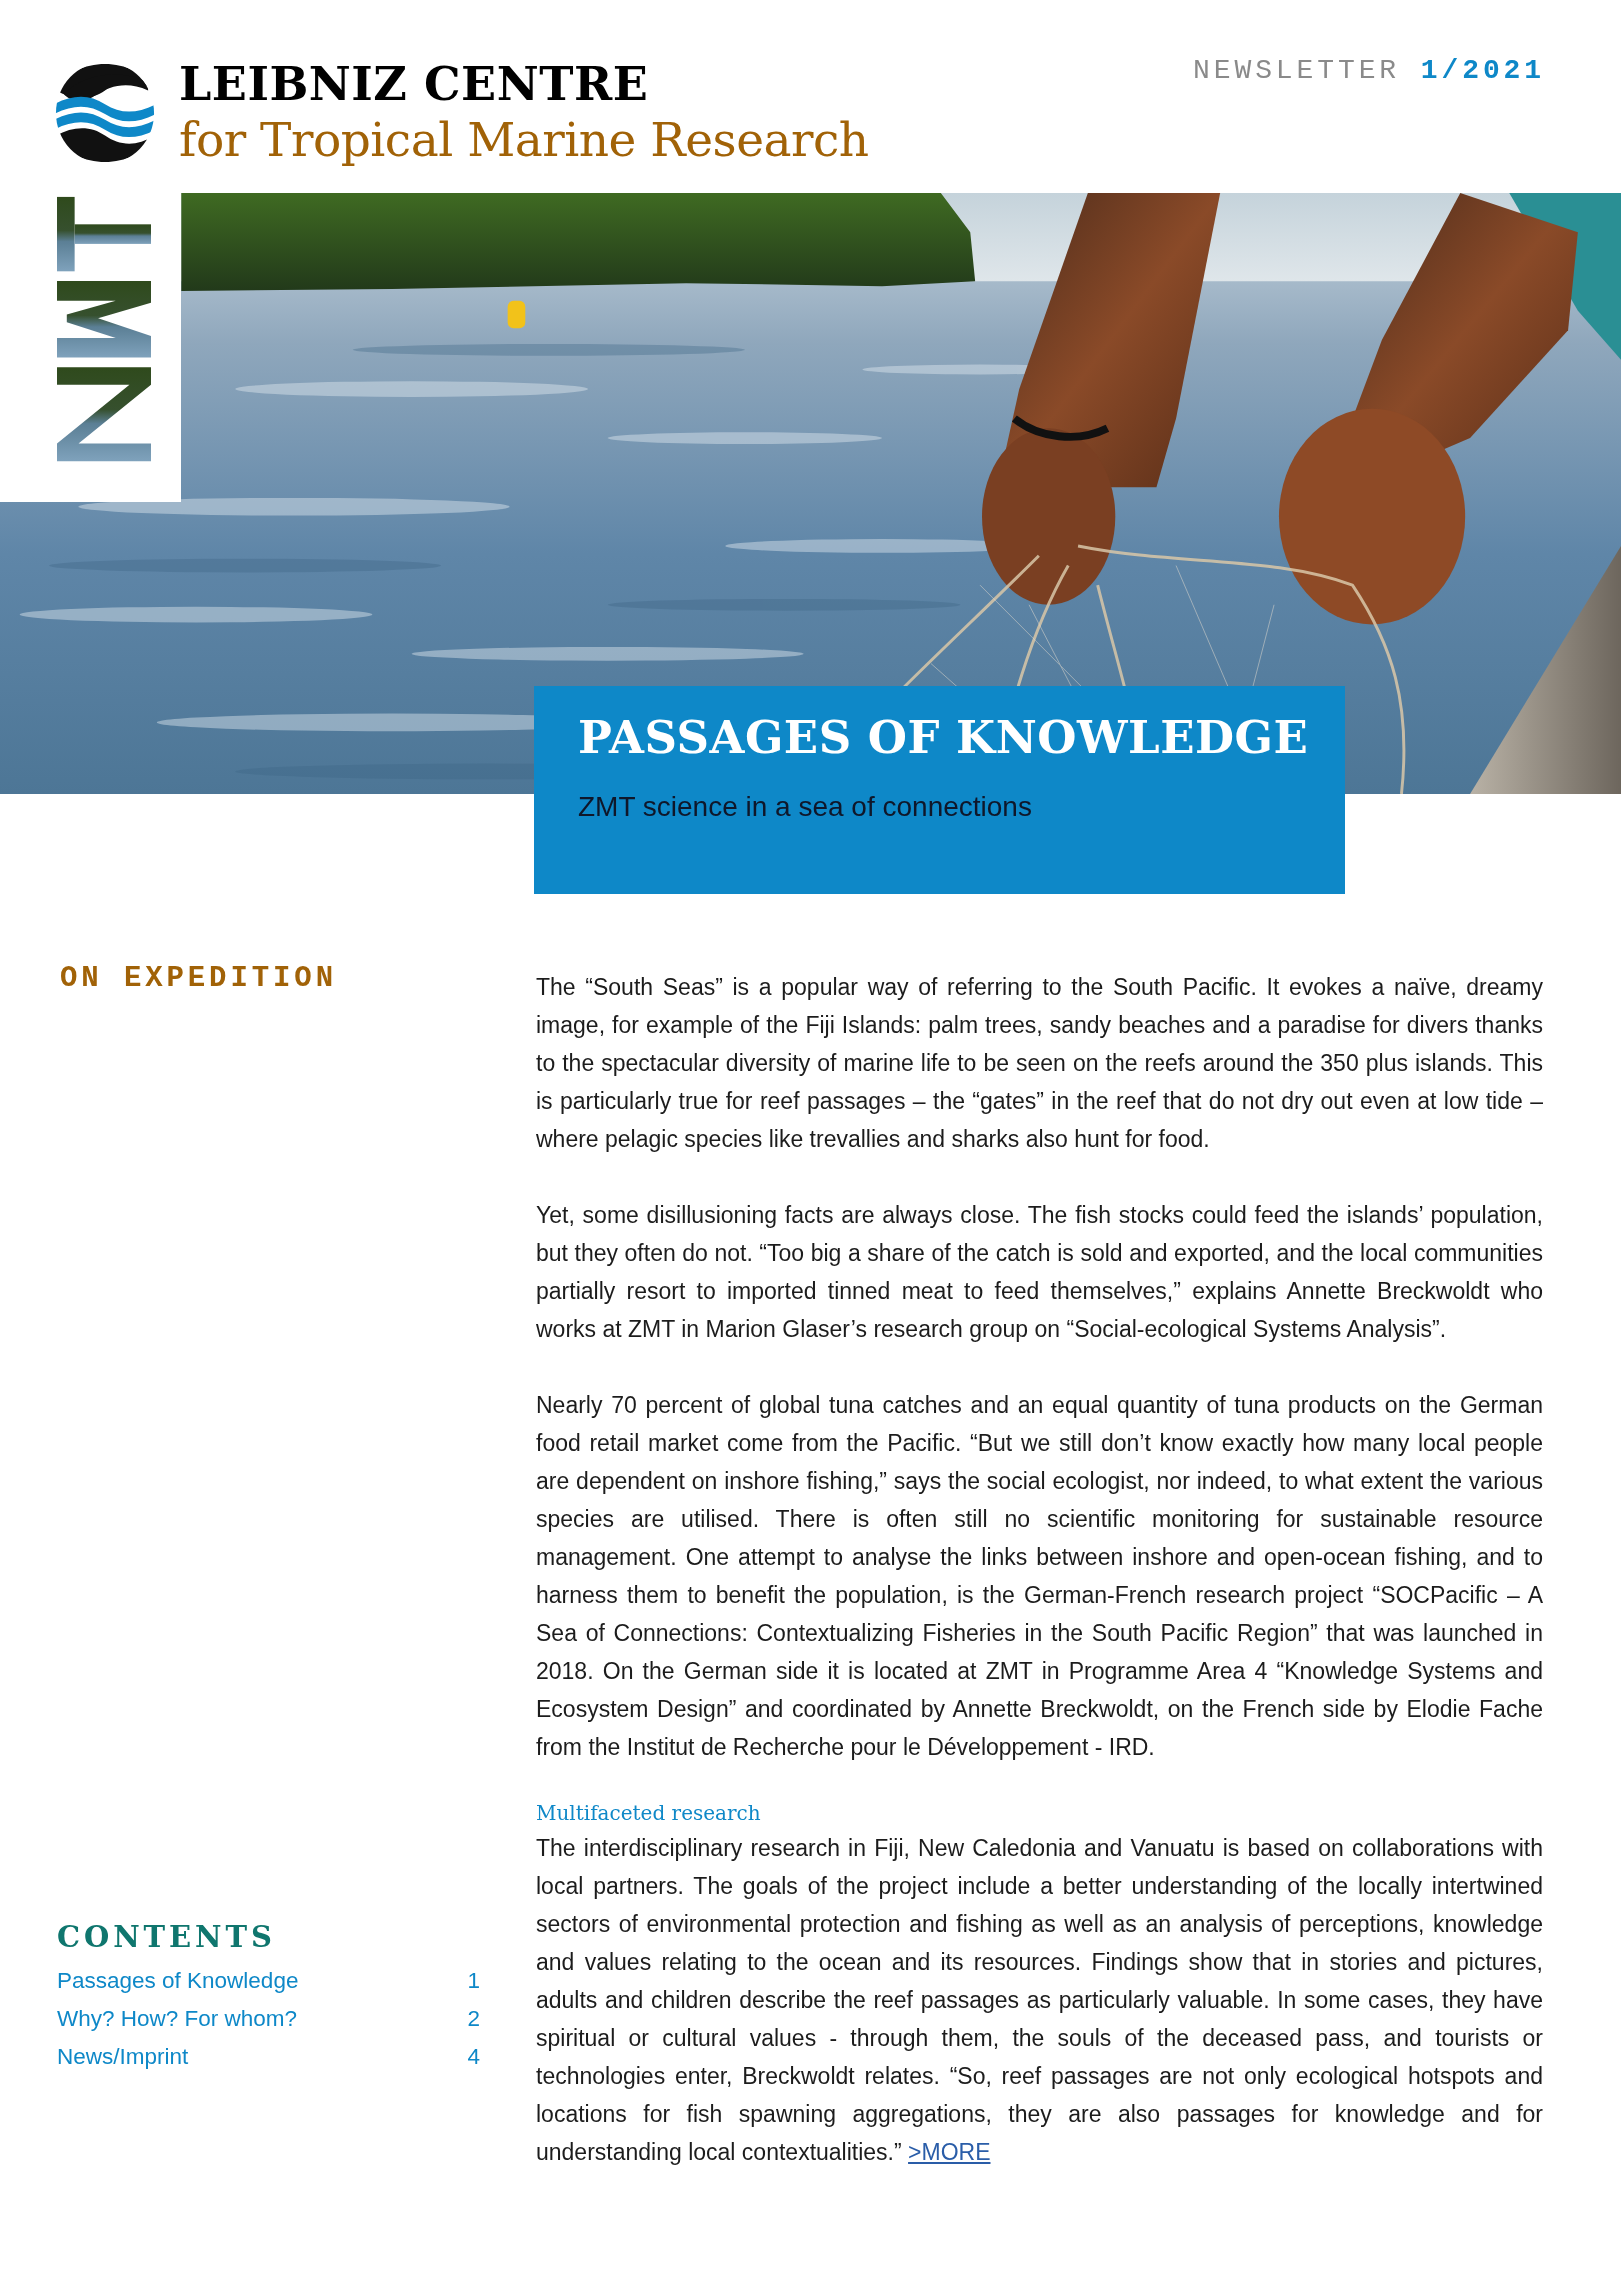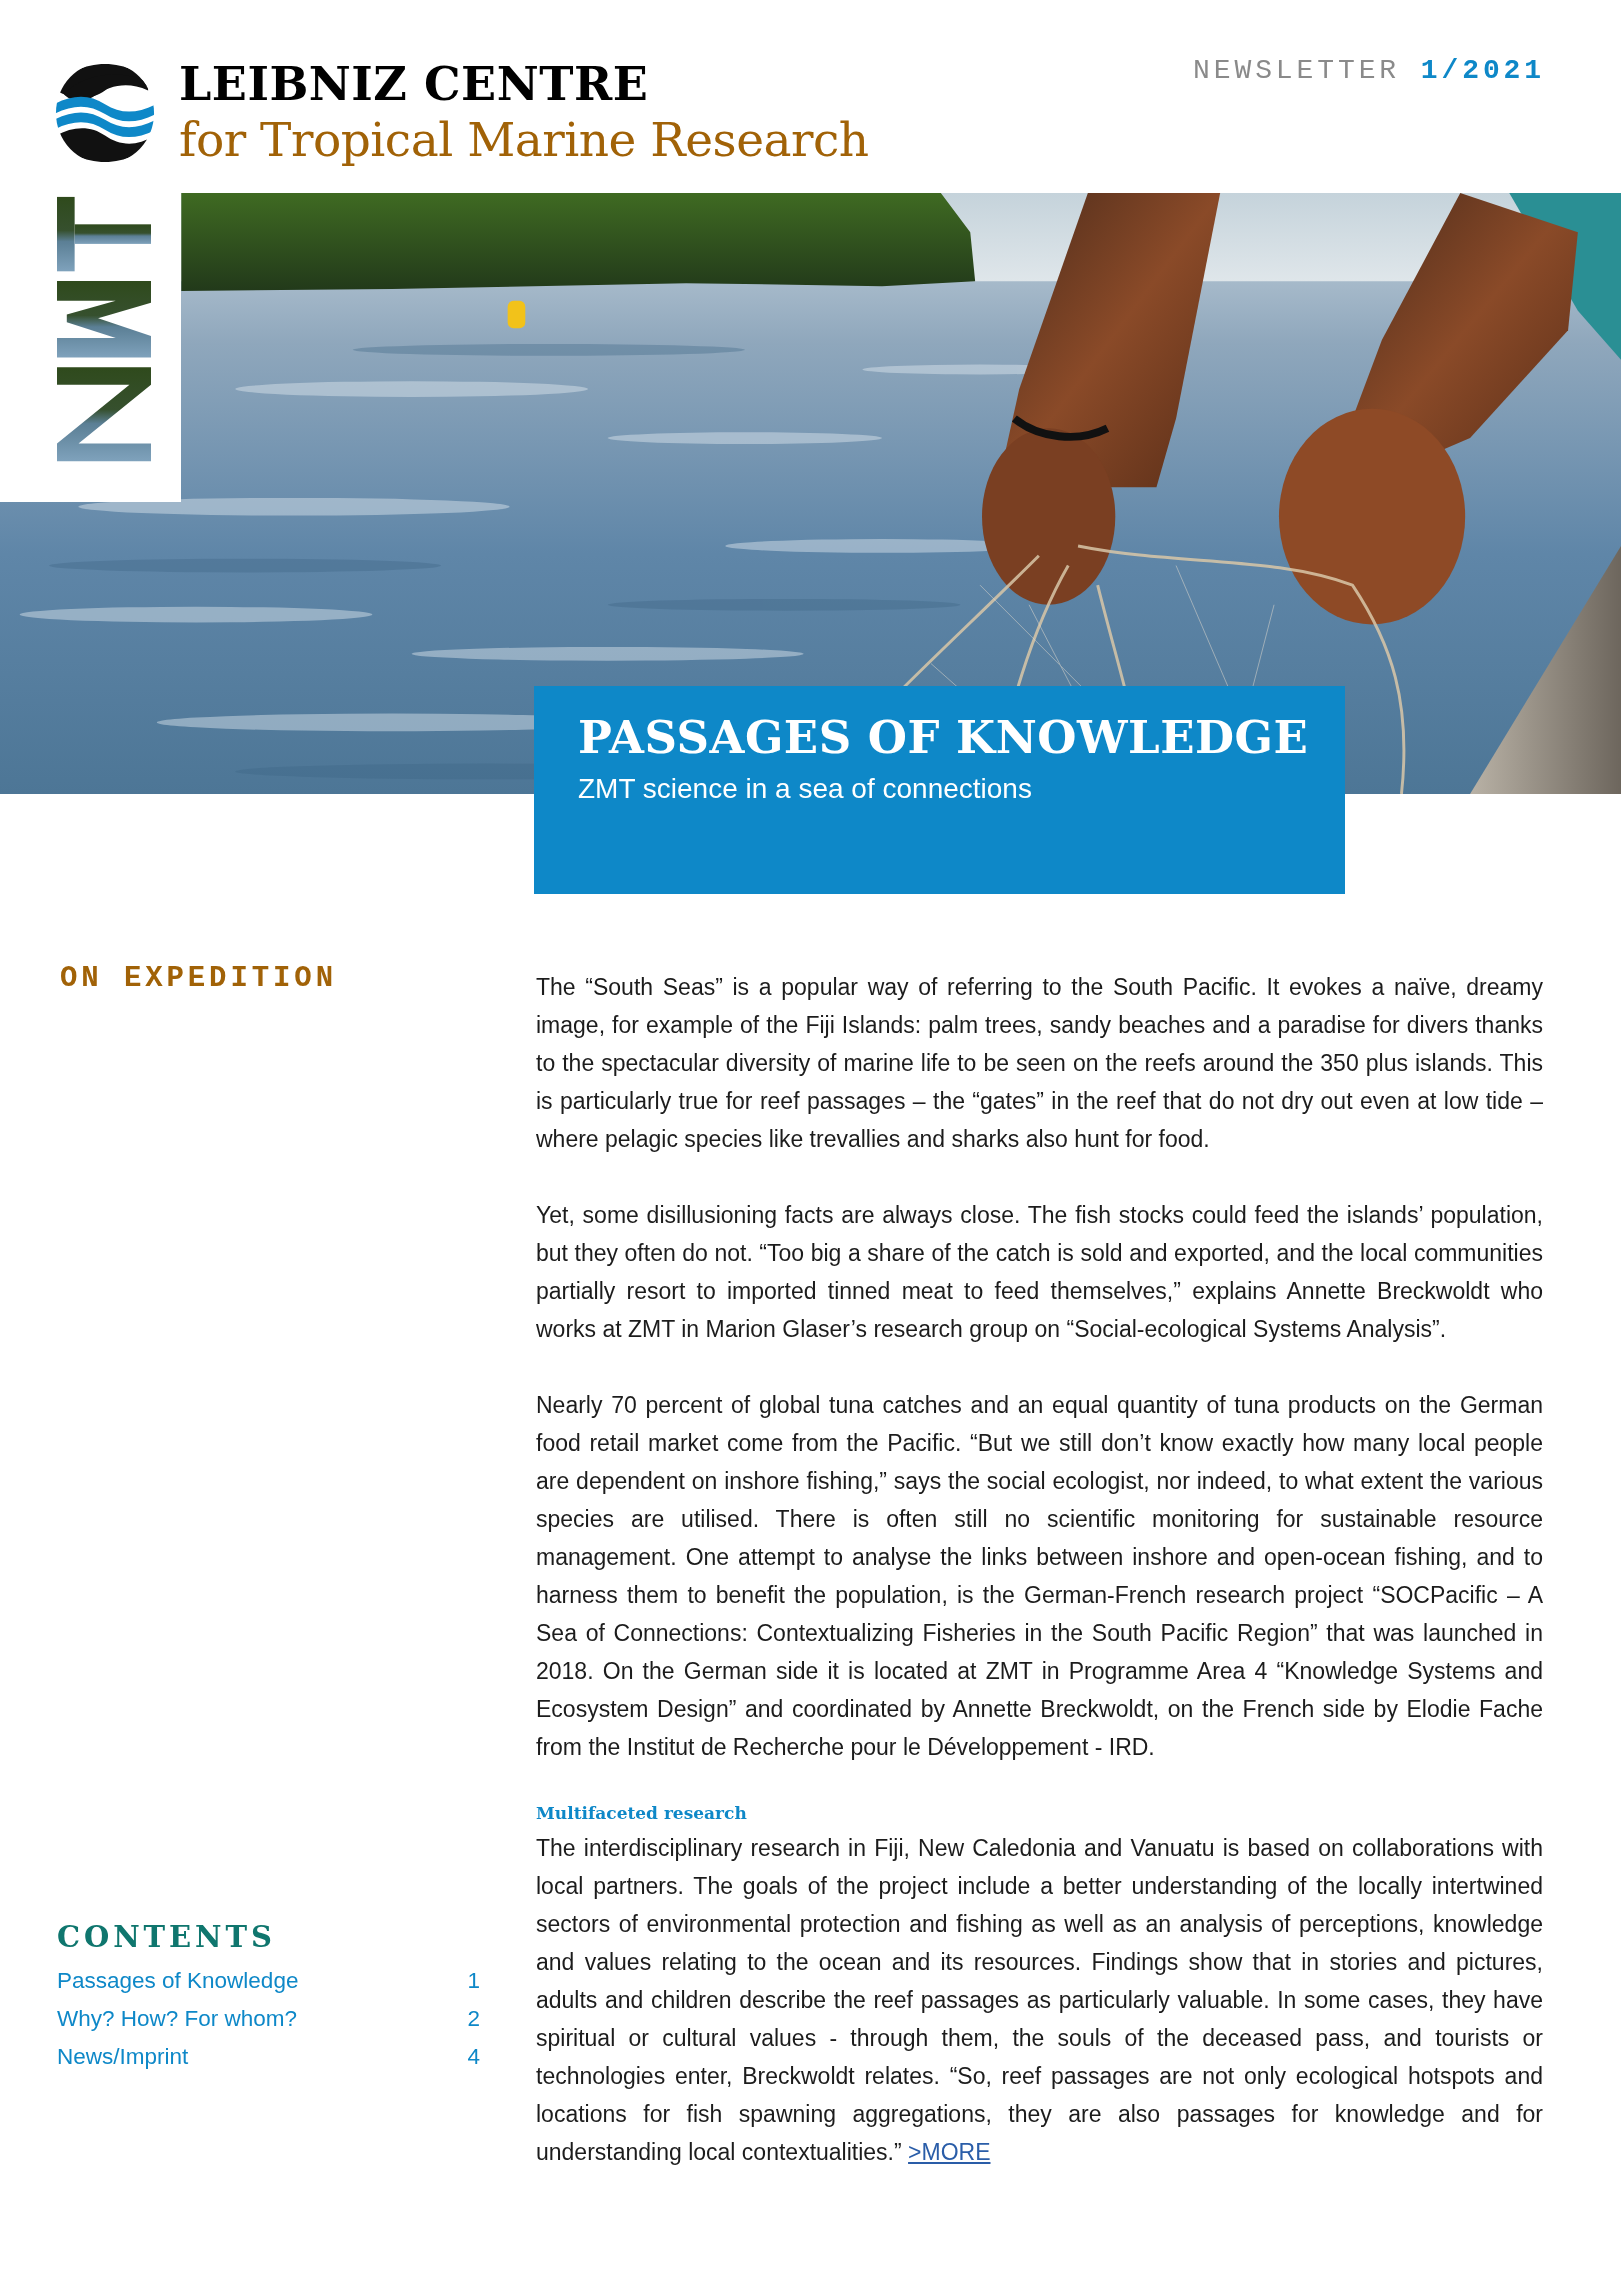--- a/index.html
+++ b/index.html
@@ -41,21 +41,21 @@
     
     .title-box {
       position: absolute; left: 534px; top: 686px; width: 811px; height: 208px;
       background: #0e88c8; padding: 27.4px 0 0 44px;
     }
     .title-box h1 {
       font-family: "DejaVu Serif", "Liberation Serif", serif; font-weight: bold;
       font-size: 45px; color: #ffffff; letter-spacing: 0.5px; line-height: 1.1;
     }
     .title-box .subtitle {
-      margin-top: 11px; font-size: 28px; color: #ffffff; font-weight: normal; line-height: 1.1;
+      margin-top: 29px; font-size: 28px; color: #0f172a; font-weight: normal; line-height: 1.1;
     }
 
     
     .section-label {
       position: absolute; left: 60px; top: 964px;
       font-family: Liberation Mono, monospace; font-weight: bold;
       font-size: 29px; letter-spacing: 3.9px; color: #a16207; line-height: 1;
     }
     .contents { position: absolute; left: 57px; top: 1923px; width: 423px; }
     .contents h2 {
@@ -69,22 +69,22 @@
     .toc-item .page { width: 19.6px; text-align: right; }
 
     
     .article {
       position: absolute; left: 536px; top: 968px; width: 1007px;
       font-size: 23px; line-height: 38px; color: #1c1c1c; text-align: justify;
     }
     .article p { margin-bottom: 38px; hyphens: manual; }
     .article p.last { margin-bottom: 0; }
     .article h3 {
-      font-family: "DejaVu Serif", "Liberation Serif", serif; font-weight: bold;
-      font-size: 17px; color: #0e88c8; line-height: 31px; margin-top: -5.9px;
+      font-family: "DejaVu Serif", "Liberation Serif", serif; font-weight: normal;
+      font-size: 20px; color: #0e88c8; line-height: 31px; margin-top: -5.9px;
     }
     .more-link { color: #2a5da8; text-decoration: underline; cursor: pointer; }
   </style>
 </head>
 <body>
 
 <header>
   <div class="logo-mark">
     <svg viewBox="0 0 104 106" width="102" height="104">
       <defs>

